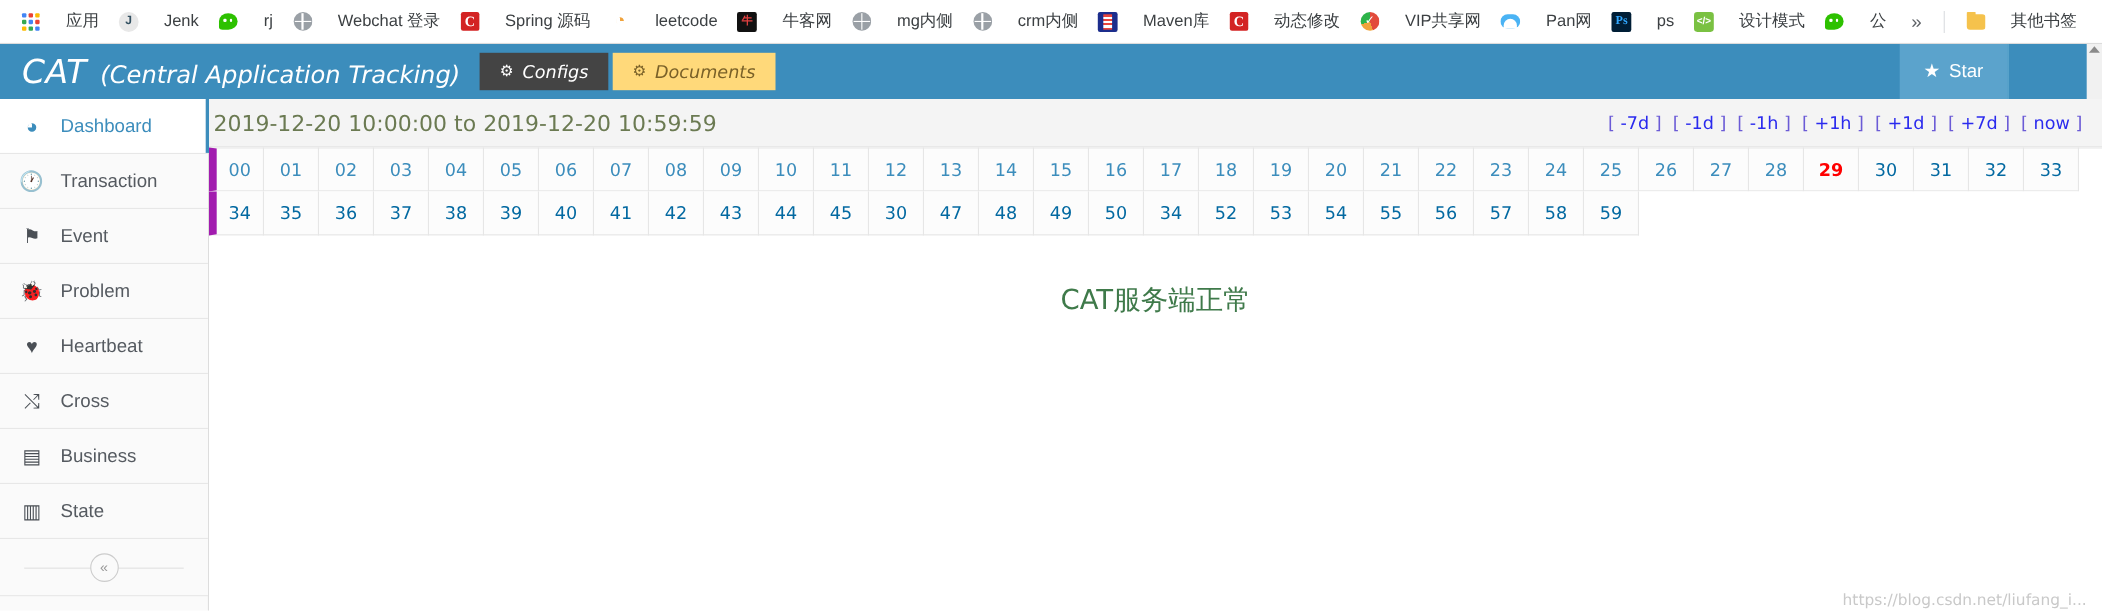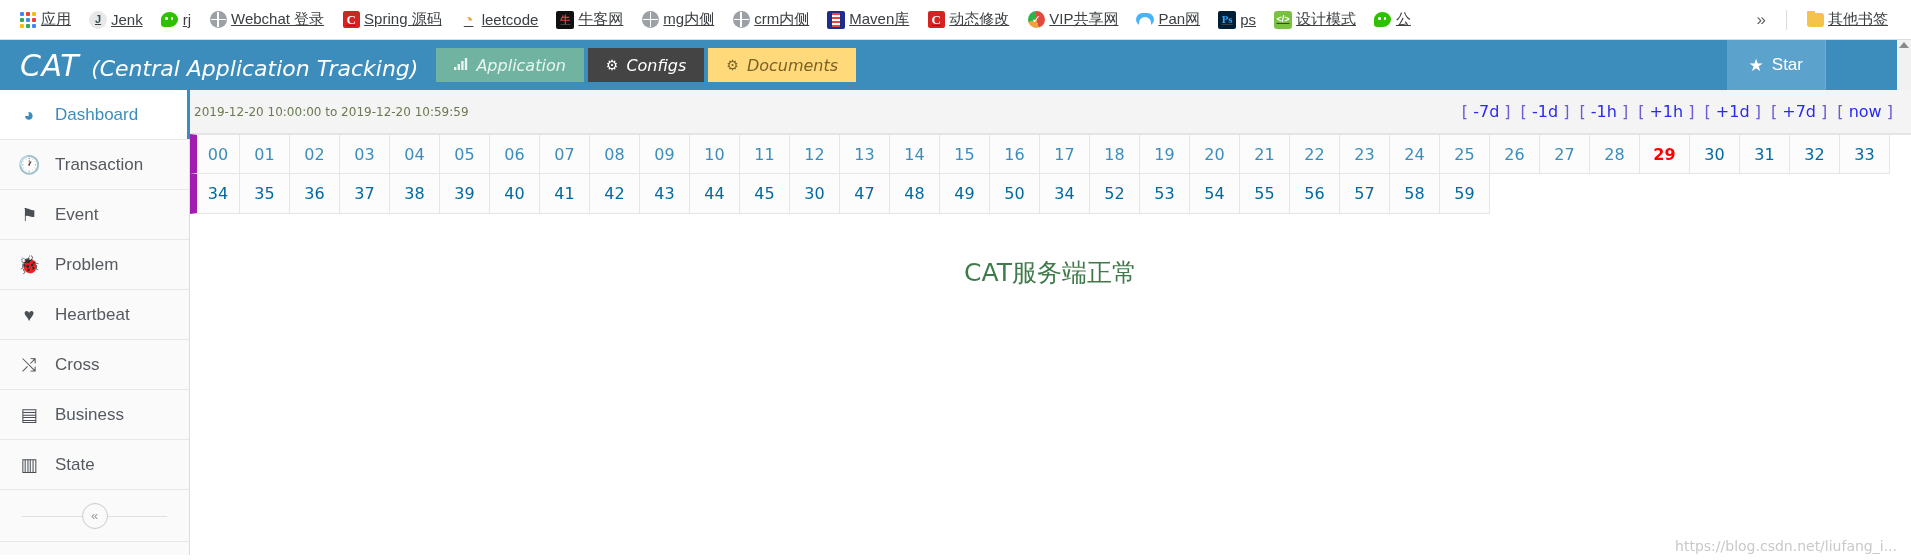--- a/index.html
+++ b/index.html
@@ -12,25 +12,24 @@
   
   .bookmark-bar {
     height: 40px; width: 100%;
     background: #ffffff;
     border-bottom: 1px solid #dcdcdc;
     display: flex; align-items: center;
     padding: 0 10px; gap: 0px;
     position: relative;
   }
   .bm-item {
-    display: flex; align-items: center; gap: 4px;
+    display: flex; align-items: center; gap: 23px;
     padding: 4px 9px; border-radius: 3px;
     font-size: 15px; color: #3c4043; white-space: nowrap;
     cursor: default;
-    text-decoration: underline;
   }
   .bm-ico {
     width: 18px; height: 18px; flex: 0 0 18px;
     display: flex; align-items: center; justify-content: center;
     font-size: 12px; line-height: 1; border-radius: 2px;
     overflow: hidden; color: #fff; font-weight: bold;
   }
   .ico-apps { display: grid; grid-template-columns: repeat(3,4px);
     grid-template-rows: repeat(3,4px); gap: 2px; width: 16px; height: 16px; }
   .ico-apps i { display: block; width: 4px; height: 4px; border-radius: 1px; }
@@ -188,21 +187,21 @@
 
   
   .main { flex: 1; display: flex; flex-direction: column; min-width: 0;
           background: #ffffff; }
   .timebar {
     height: 44px; display: flex; align-items: center;
     background: #f4f4f4; border-bottom: 1px solid #e3e3e3;
     padding: 0 18px 0 4px;
   }
   .timebar-text {
-    font-size: 12px; color: #6b7a52;
+    font-size: 20px; color: #6b7a52;
     font-family: "DejaVu Sans", sans-serif;
     text-align: center;
   }
   .timebar-links {
     margin-left: auto; display: flex; align-items: center; gap: 10px;
     font-size: 16px; color: #2a2aee;
     font-family: "DejaVu Sans", sans-serif;
   }
   .tlink { cursor: pointer; white-space: nowrap; }
   .tlink .br { color: #6b5bd6; }
@@ -358,31 +357,20 @@
     </div>
   </div>
 
   <div class="cat-header">
     <div class="cat-brand">
       <span class="cat-logo">CAT</span>
       <span class="cat-sub">(Central Application Tracking)</span>
     </div>
 
     <div class="cat-tabs">
-      <div class="cat-tab tab-app">
-        <span class="tab-ico">
-          <svg width="14" height="12" viewBox="0 0 14 12">
-            <rect x="0" y="9" width="2.4" height="3" fill="#eaf5f1"></rect>
-            <rect x="3.6" y="6" width="2.4" height="6" fill="#eaf5f1"></rect>
-            <rect x="7.2" y="3" width="2.4" height="9" fill="#eaf5f1"></rect>
-            <rect x="10.8" y="0" width="2.4" height="12" fill="#eaf5f1"></rect>
-          </svg>
-        </span>
-        <span>Application</span>
-      </div>
       <div class="cat-tab tab-configs">
         <span class="tab-ico">⚙</span>
         <span>Configs</span>
       </div>
       <div class="cat-tab tab-docs">
         <span class="tab-ico">⚙</span>
         <span>Documents</span>
       </div>
     </div>
 

